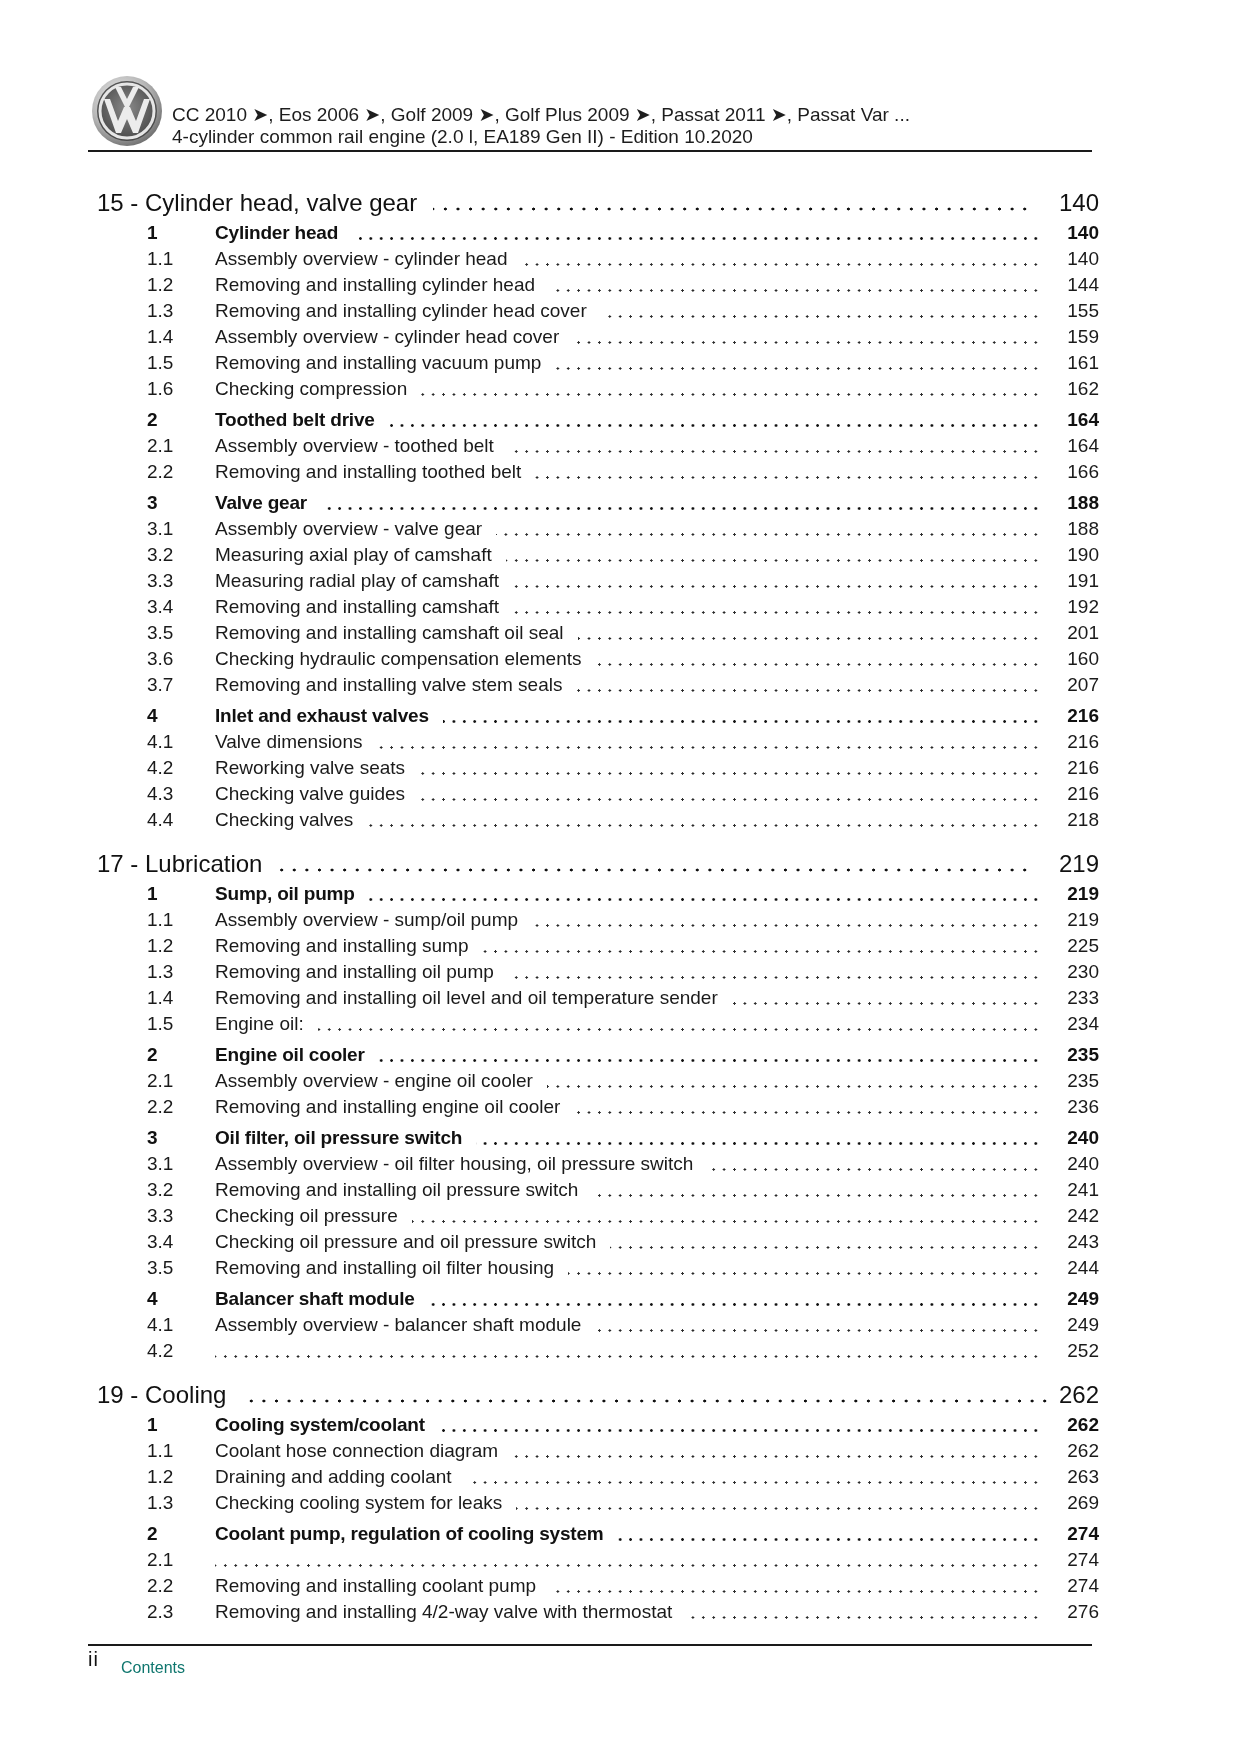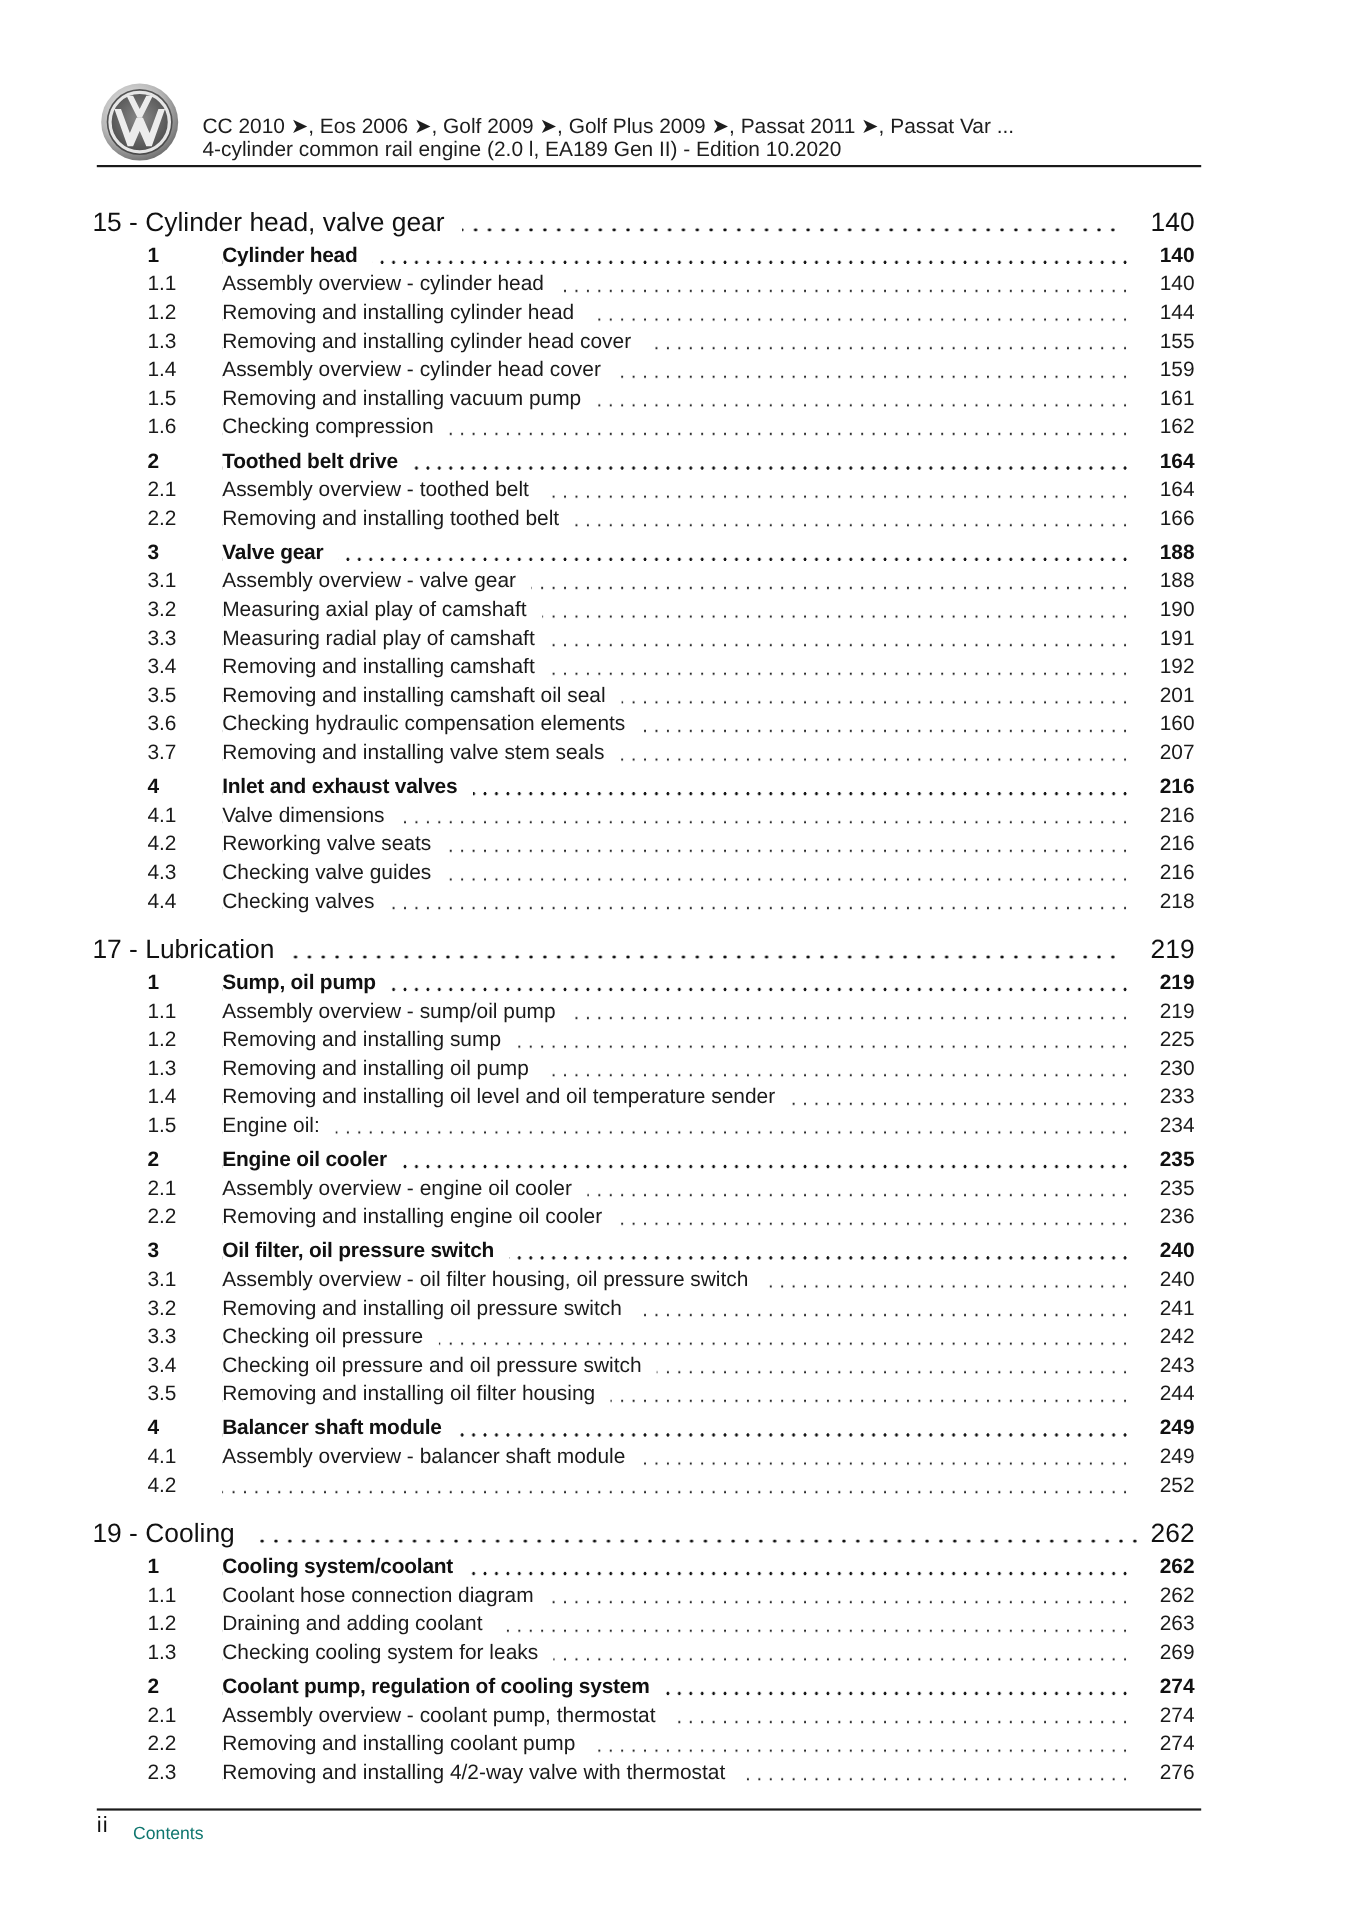--- a/index.html
+++ b/index.html
@@ -1,29 +1,29 @@
 <!DOCTYPE html>
 <html><head>
 <meta charset="utf-8">
 <style>
   html, body { margin: 0; padding: 0; background: #ffffff; }
   body { width: 1240px; height: 1753px; position: relative; overflow: hidden;
          font-family: "Liberation Sans", sans-serif; color: #1a1a1a; }
 
   
   .logo { position: absolute; left: 91px; top: 75px; width: 72px; height: 72px; }
-  .hdr-line { position: absolute; left: 184px; font-size: 19px; color: #1d1d1d; white-space: nowrap; }
+  .hdr-line { position: absolute; left: 172px; font-size: 19px; color: #1d1d1d; white-space: nowrap; }
   .hdr-line.l1 { top: 103px; }
   .hdr-line.l2 { top: 126px; }
   .rule { position: absolute; left: 88px; width: 1004px; height: 2px; background: #1a1a1a; }
   .rule.top { top: 150px; }
   .rule.bottom { top: 1644px; }
 
   
-  .toc { position: absolute; left: 84px; top: 186px; width: 1002px; }
+  .toc { position: absolute; left: 97px; top: 186px; width: 1002px; }
   .row { position: relative; height: 26px; line-height: 26px; display: flex; align-items: center; }
   .row .num { position: absolute; left: 50px; font-size: 19px; }
   .row .title { position: absolute; left: 118px; font-size: 19px; white-space: nowrap;
                 background: #fff; padding-right: 14px; z-index: 2; }
   .row .leader { position: absolute; left: 118px; right: 58px; top: 17px; height: 3px; z-index: 1;
                  background-image: radial-gradient(circle, #2a2a2a 1px, transparent 1.3px);
                  background-size: 10.4px 3px; background-repeat: repeat-x; background-position: right center; }
   .row .page { position: absolute; right: 0; font-size: 19px; text-align: right; }
 
   .row.section { margin-top: 5px; }
@@ -358,21 +358,20 @@
     </div>
     <div class="row section">
       <span class="num">2</span>
       <span class="leader"></span>
       <span class="title">Coolant pump, regulation of cooling system</span>
       <span class="page">274</span>
     </div>
     <div class="row item">
       <span class="num">2.1</span>
       <span class="leader"></span>
-      <span class="title">Assembly overview - coolant pump, thermostat</span>
       <span class="page">274</span>
     </div>
     <div class="row item">
       <span class="num">2.2</span>
       <span class="leader"></span>
       <span class="title">Removing and installing coolant pump</span>
       <span class="page">274</span>
     </div>
     <div class="row item">
       <span class="num">2.3</span>

